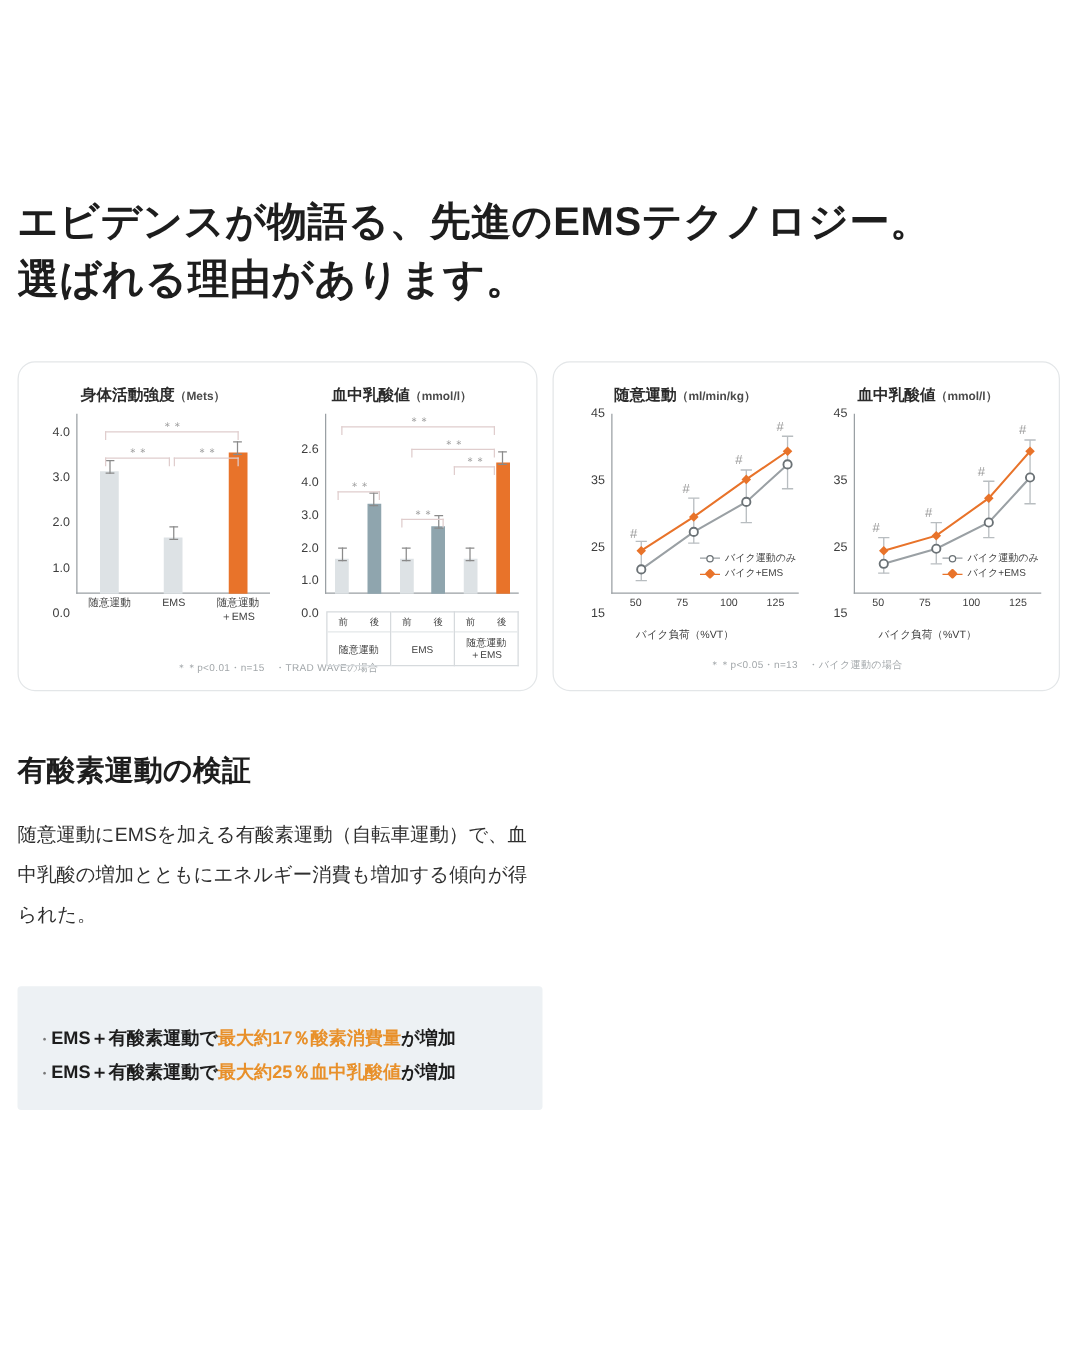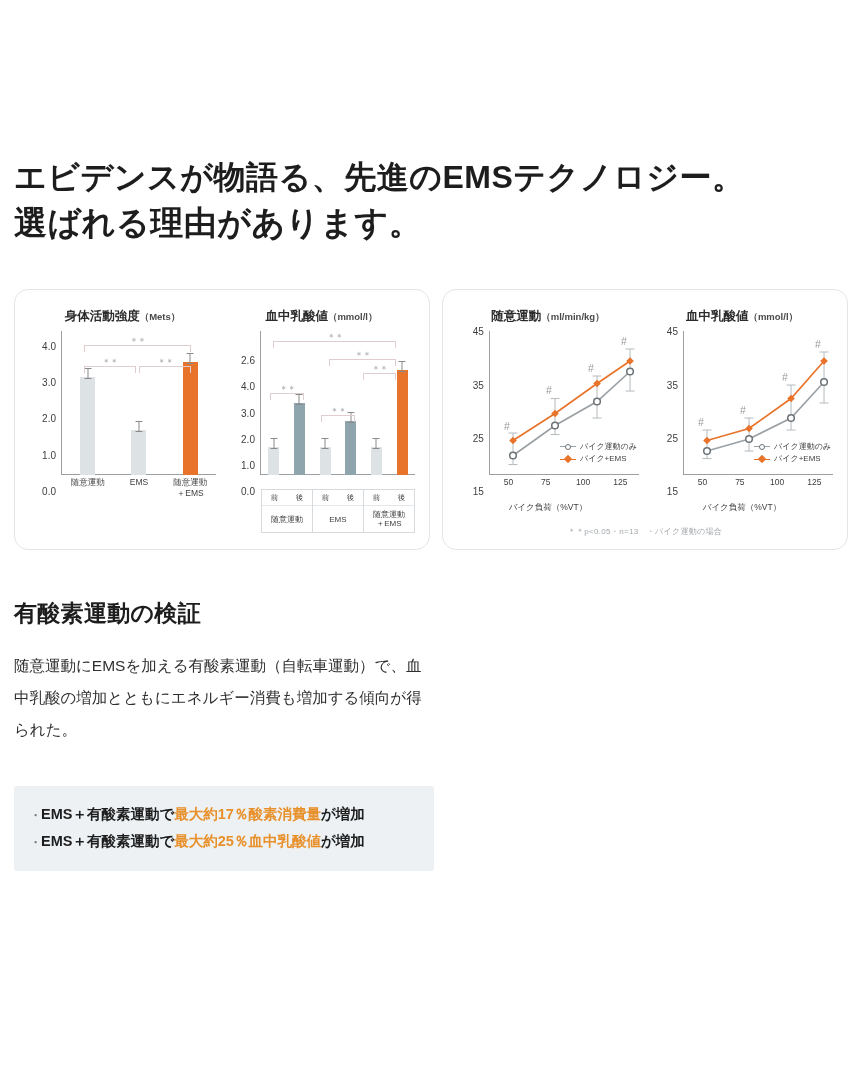--- a/index.html
+++ b/index.html
@@ -152,21 +152,21 @@
   .col { width: 420px; }
   .col-title {
     font-size: 23px; font-weight: 700; color: #1d1d1d; letter-spacing: 0.3px;
   }
   .col-body {
     margin-top: 21px; font-size: 15.5px; line-height: 2.06; color: #2f2f2f;
   }
 
   .callout {
     margin-top: 40px; background: #edf1f4; border-radius: 3px;
-    padding: 15px 16px 16px;
+    padding: 29px 16px 16px;
   }
   .callout-line {
     font-size: 14.5px; font-weight: 700; color: #1d1d1d;
     line-height: 1.85; white-space: nowrap;
   }
   .callout-line .hl { color: #e8902a; }
   .callout-line .bullet { color: #777; font-size: 11px; }
 </style>
 </head>
 <body>
@@ -323,20 +323,21 @@
                   <span>前</span>
                   <span>後</span>
                 </div>
                 <div class="grouplab">随意運動<br>＋EMS</div>
               </div>
             </div>
           </div>
         </div>
       </div>
 
+      <div class="footnote">＊＊p&lt;0.01・n=15　・TRAD WAVEの場合</div>
     </div>
 
     <div class="panel right">
       <div class="charts-row">
 
         <div class="chart-cell">
           <div class="chart-title">
             <span>随意運動</span><span class="unit">（ml/min/kg）</span>
           </div>
           <div class="plot-wrap">

